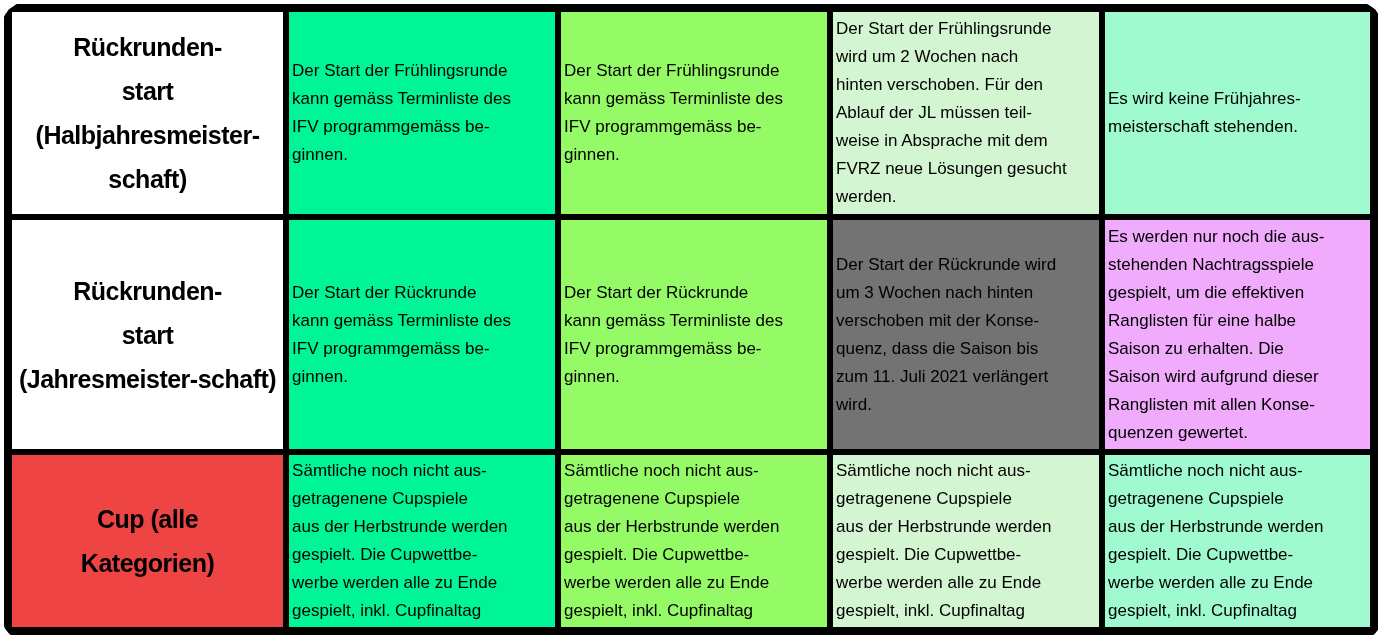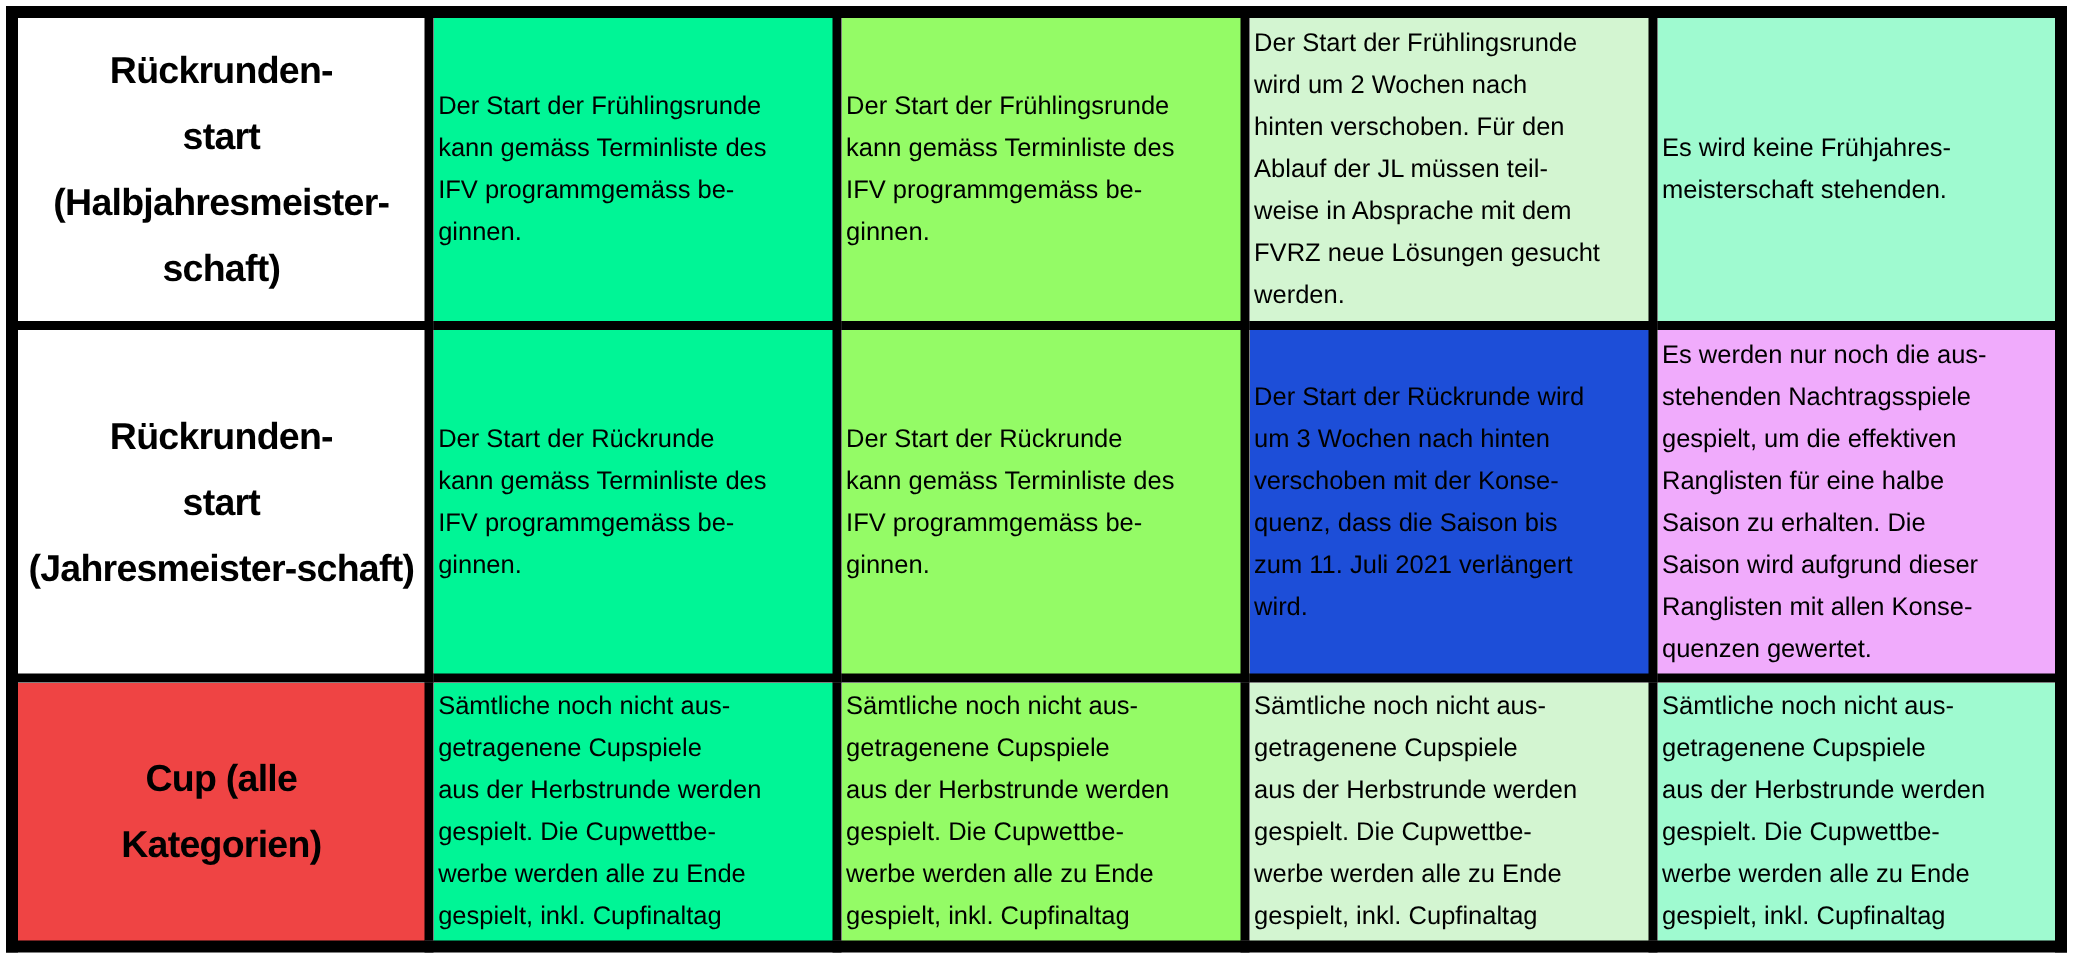--- a/index.html
+++ b/index.html
@@ -8,20 +8,21 @@
     background: #ffffff;
     font-family: "Liberation Sans", sans-serif;
     color: #000000;
   }
   .sheet {
     box-sizing: border-box;
     width: 1384px;
     height: 643px;
     padding: 4px 3px 3px 4px;
     overflow: hidden;
+    border-radius: 32px;
   }
   table.grid {
     border-collapse: collapse;
     table-layout: fixed;
     width: 1374px;
     height: 631px;
     border: 8px solid #000000;
   }
   table.grid td {
     border: 6px solid #000000;
@@ -89,21 +90,21 @@
 start
 (Jahresmeister-schaft)</td>
         <td class="bcell" style="background-color: rgb(0, 245, 150);">Der Start der Rückrunde
 kann gemäss Terminliste des
 IFV programmgemäss be-
 ginnen.</td>
         <td class="bcell" style="background-color: rgb(148, 251, 102);">Der Start der Rückrunde
 kann gemäss Terminliste des
 IFV programmgemäss be-
 ginnen.</td>
-        <td class="bcell" style="background-color: #1d4ed8; margin-left: 40px;">Der Start der Rückrunde wird
+        <td class="bcell" style="background-color: #737373; margin-left: 40px;">Der Start der Rückrunde wird
 um 3 Wochen nach hinten
 verschoben mit der Konse-
 quenz, dass die Saison bis
 zum 11. Juli 2021 verlängert
 wird.</td>
         <td class="bcell" style="background-color: #f0abfc;">Es werden nur noch die aus-
 stehenden Nachtragsspiele
 gespielt, um die effektiven
 Ranglisten für eine halbe
 Saison zu erhalten. Die

